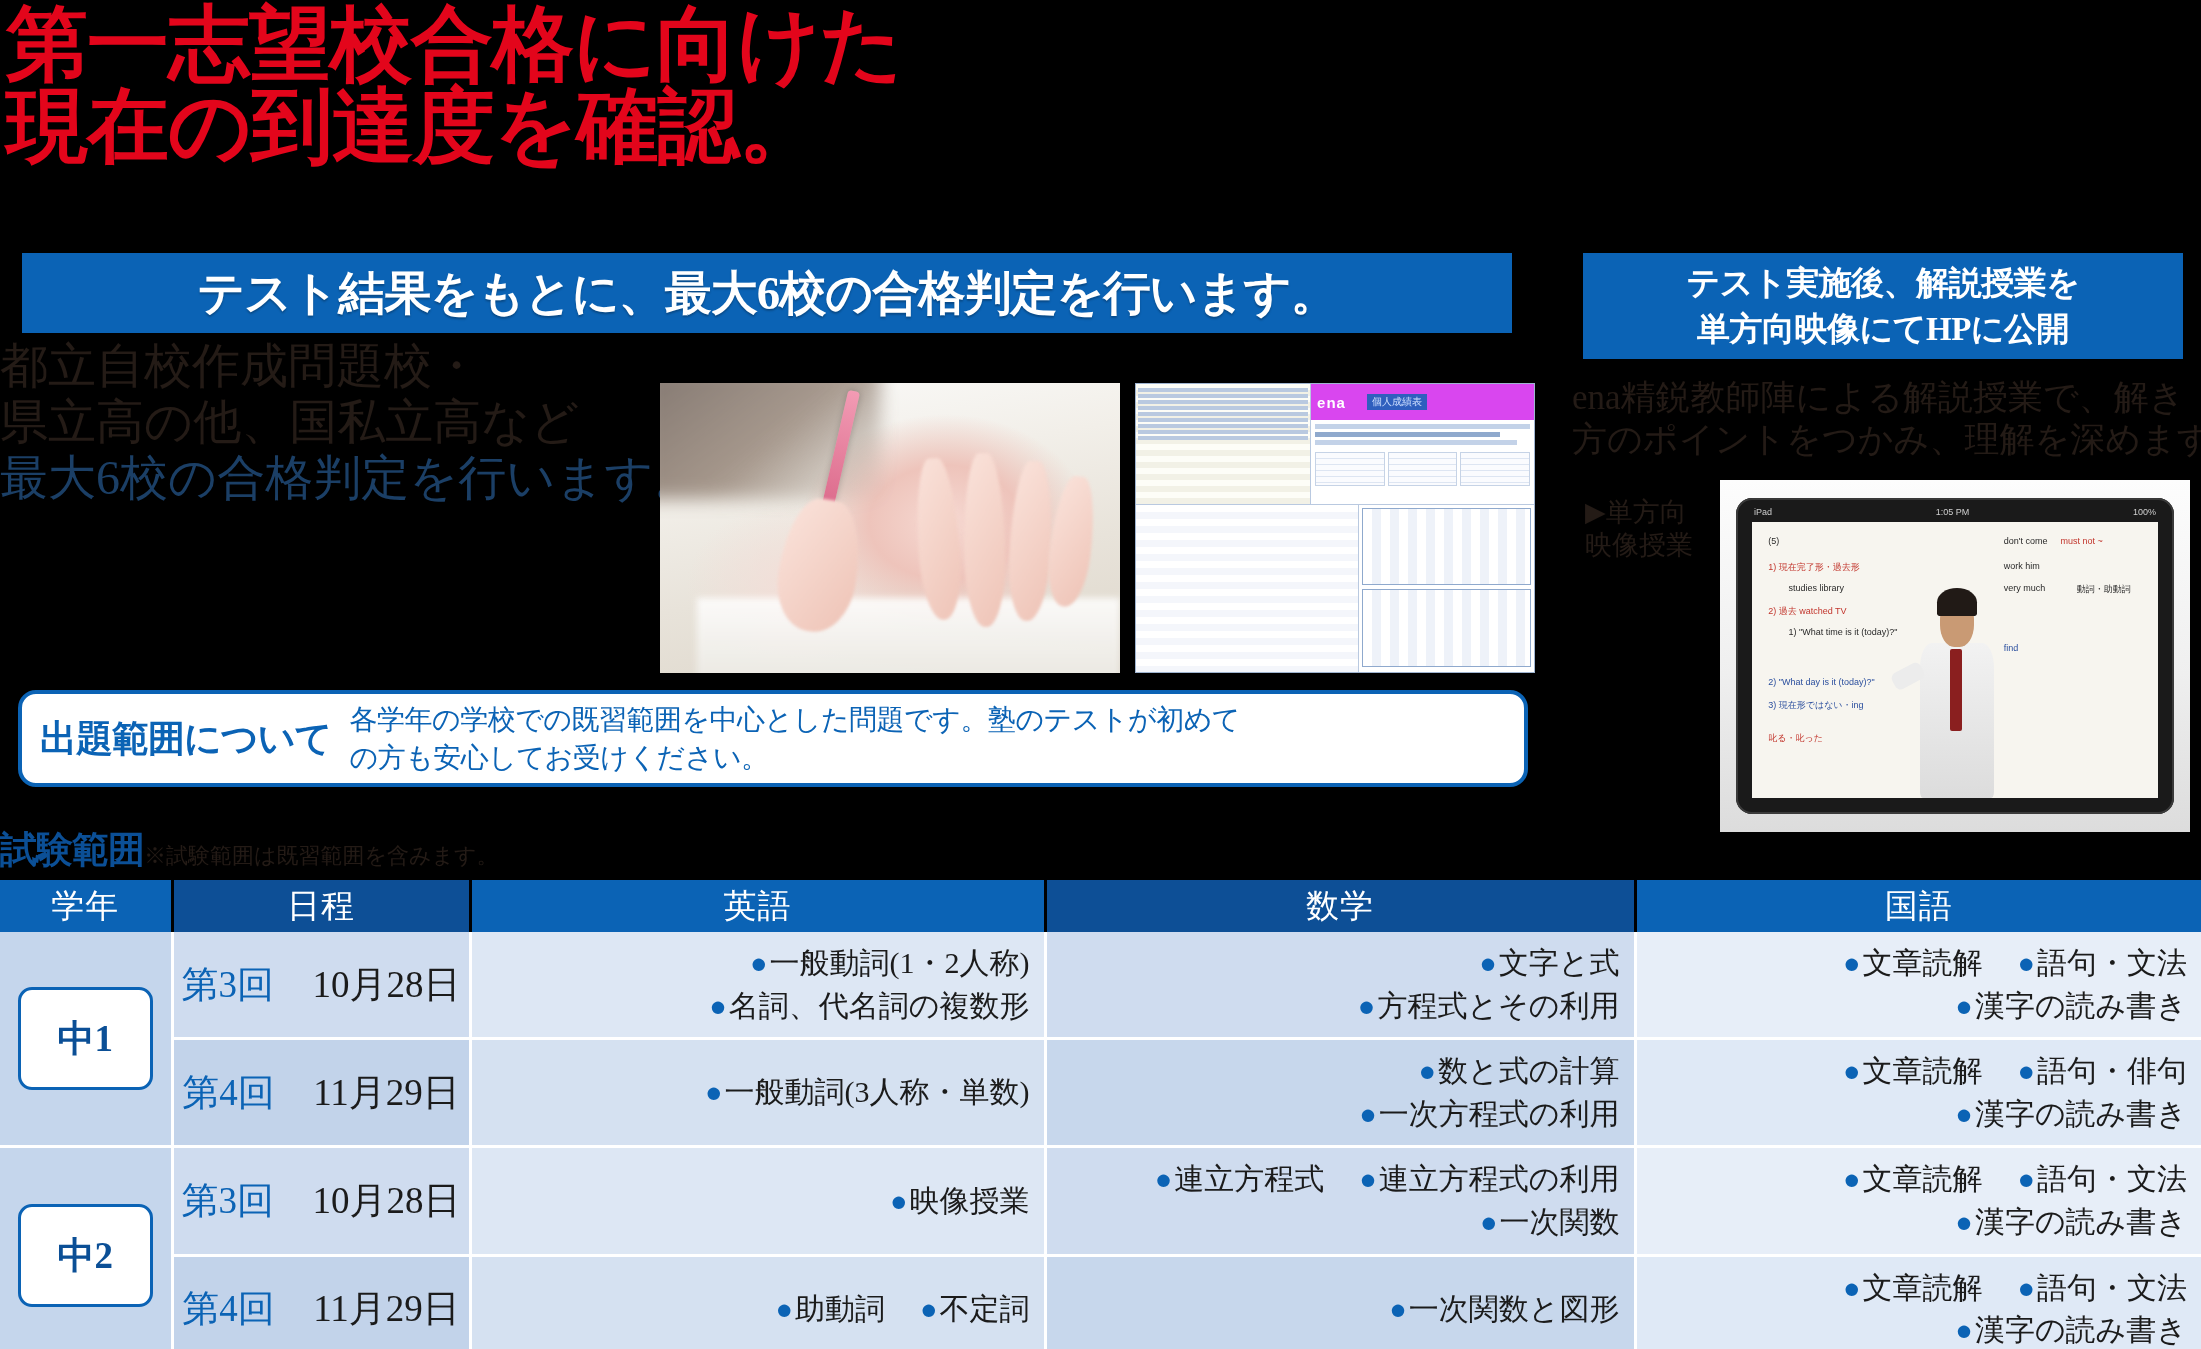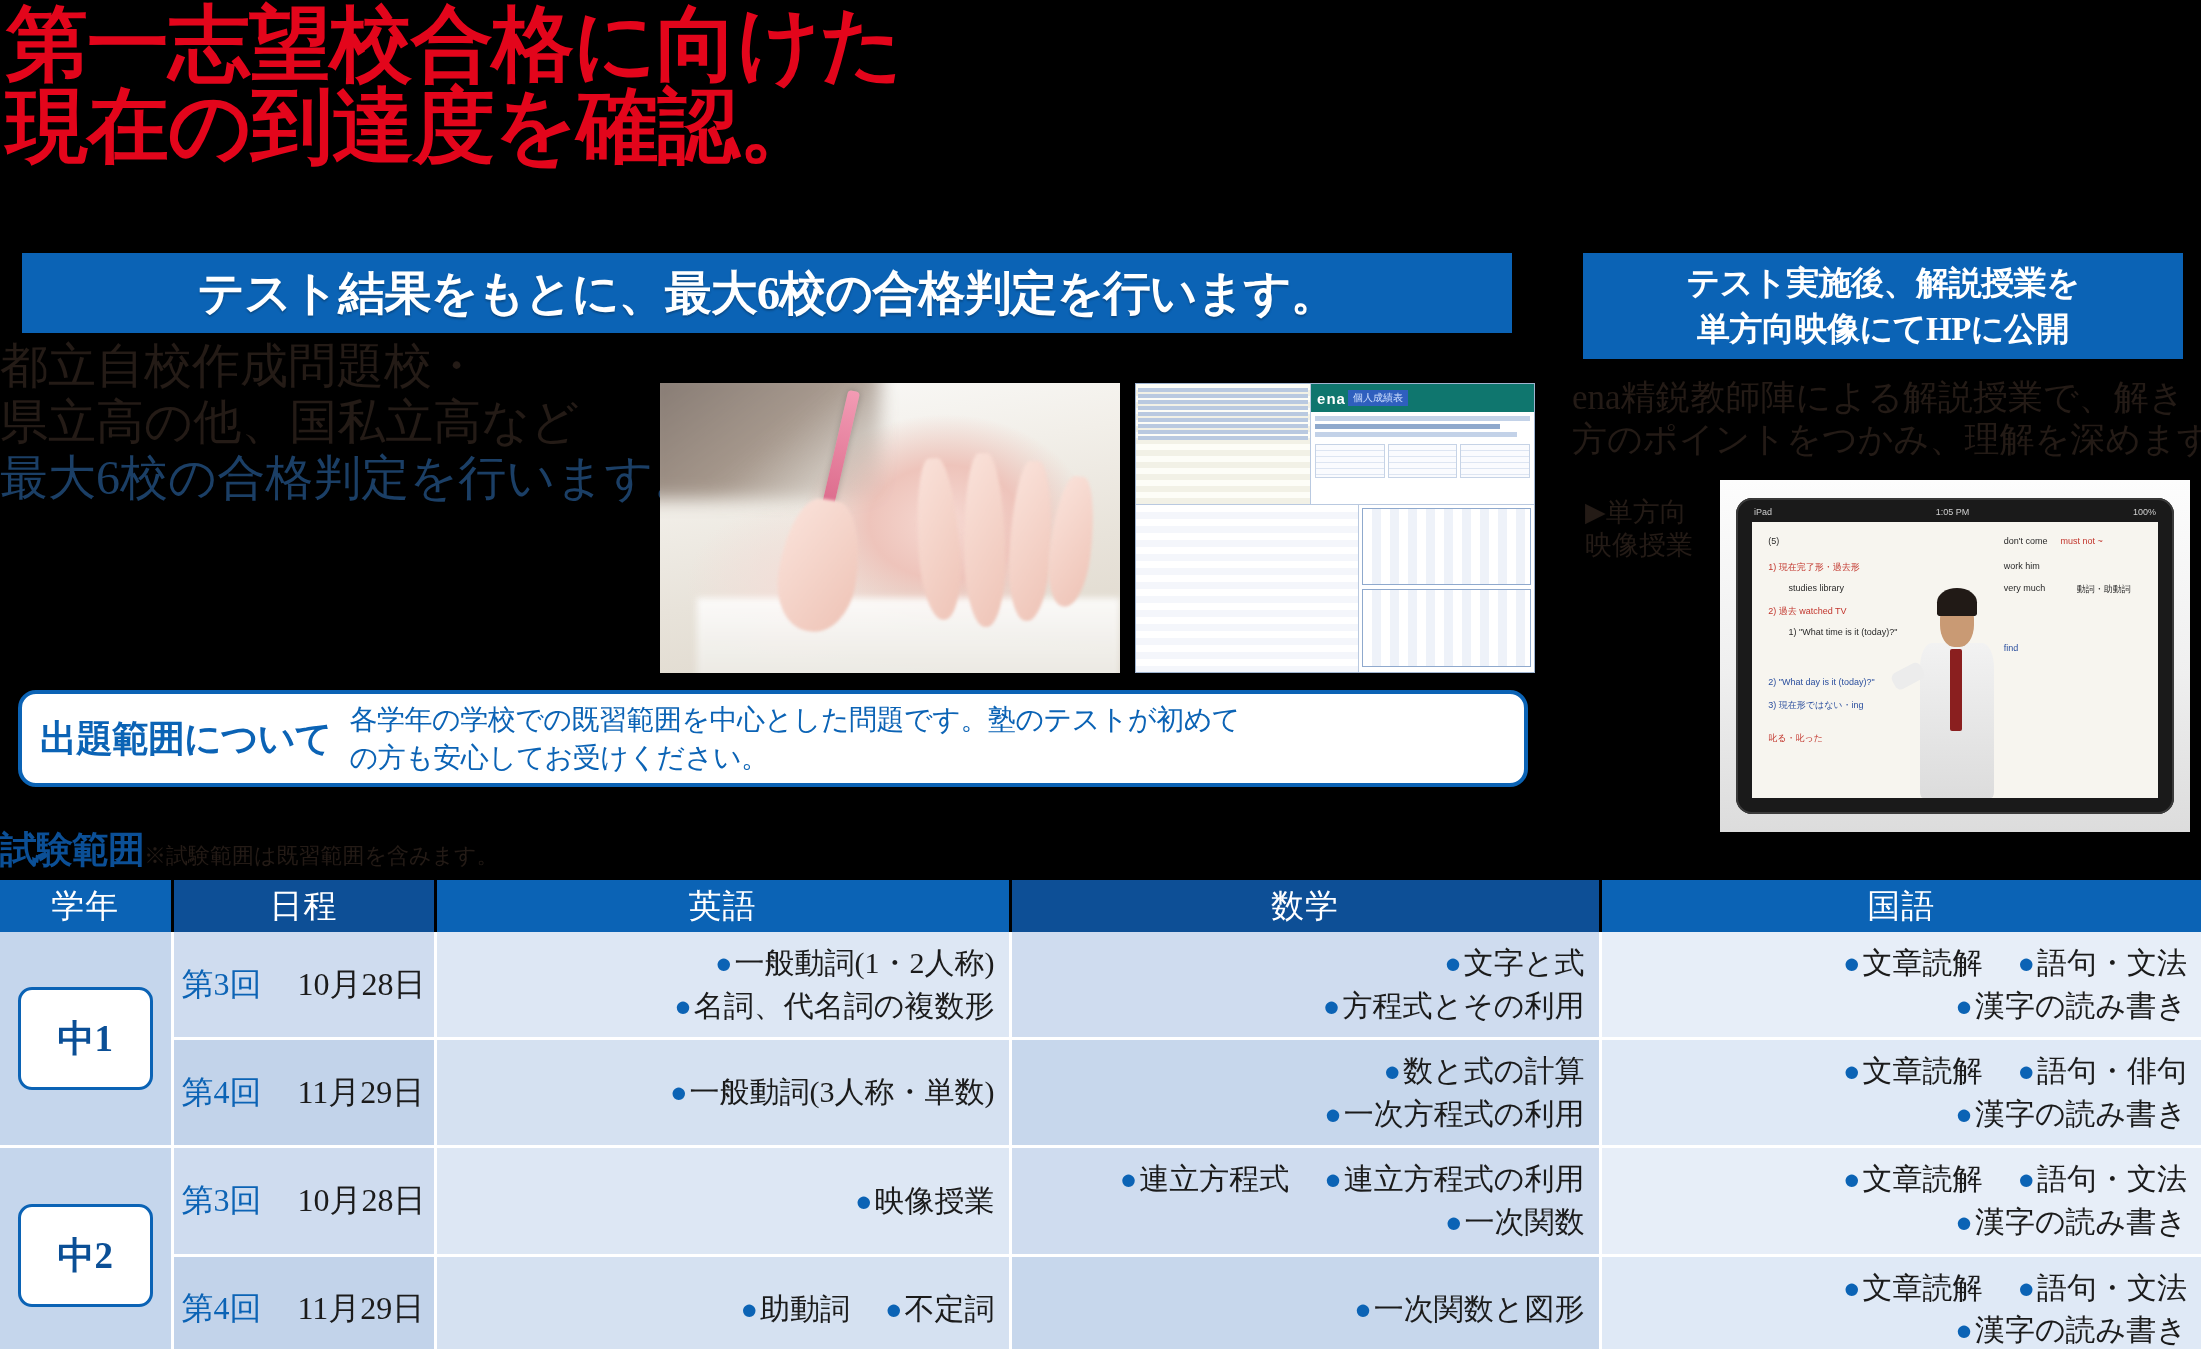--- a/index.html
+++ b/index.html
@@ -72,21 +72,21 @@
 
   
   .photo-sheet {
     position:absolute; left:1135px; top:383px; width:400px; height:290px;
     background:#ffffff; border:1px solid #9fb4d0; overflow:hidden;
   }
   .sheet-top { display:flex; height:42%; border-bottom:1px solid #b9c9e0; }
   .sheet-tl { width:44%; border-right:1px solid #b9c9e0; padding:2px;
               background:repeating-linear-gradient(180deg,#fdfdf7 0 6px,#f2f1e6 6px 12px); }
   .sheet-tr { width:56%; background:#fff; }
-  .sheet-logo { height:28px; background:#0f766e; display:flex; align-items:center; padding:0 6px; gap:2px; }
+  .sheet-logo { height:36px; background:#d946ef; display:flex; align-items:center; padding:0 6px; gap:21px; }
   .sheet-logo .lg { color:#fff; font-size:15px; font-weight:bold; letter-spacing:1px;
                     font-family:"Liberation Sans",sans-serif; }
   .sheet-logo .lg2 { background:#2f5fbe; color:#cfe0ff; font-size:10px; padding:1px 5px; }
   .sheet-bars { padding:4px 4px 0 4px; }
   .sheet-bars i { display:block; height:5px; margin-bottom:3px; background:#c3d2e8; }
   .sheet-bars i:nth-child(2){ width:86%; background:#8fa9cd; }
   .sheet-bars i:nth-child(3){ width:94%; }
   .sheet-grid { display:grid; grid-template-columns:repeat(3,1fr); gap:3px; padding:4px; }
   .sheet-grid div { height:34px; border:1px solid #c6d3e6; background:#fafbfe;
                     background-image:repeating-linear-gradient(180deg,transparent 0 5px,#dde5f2 5px 6px); }
@@ -182,21 +182,21 @@
   .tbl th:last-child { border-right:none; }
   .tbl td { border-right:3px solid #fff; vertical-align:middle; }
   .tbl td:last-child { border-right:none; }
 
   .c-grade { width:172px; background:#c5d6ec; padding:10px 18px; }
   .grade-pill {
     background:#fff; border:3px solid #0b63b5; border-radius:14px;
     color:#0b4f96; font-size:37px; font-weight:bold; text-align:center;
     padding:30px 6px; line-height:1;
   }
-  .c-date { width:240px; font-size:32px; color:#1b1b1b; 
+  .c-date { width:240px; font-size:37px; color:#1b1b1b; text-align:center;
             padding:4px 8px; white-space:nowrap; }
   .c-date .kai { color:#0b63b5; }
   .c-sub { font-size:30px; color:#1b1b1b; padding:10px 14px; line-height:1.42;text-align:right; }
   .c-eng { width:575px; }
   .c-math { width:590px; }
   .bullet { color:#0b63b5; font-size:29px; margin-right:2px; }
   .gap { display:inline-block; width:20px; }
 
   .row-a .c-date { background:#cfdcef; }
   .row-a .c-eng  { background:#dde7f4; }

